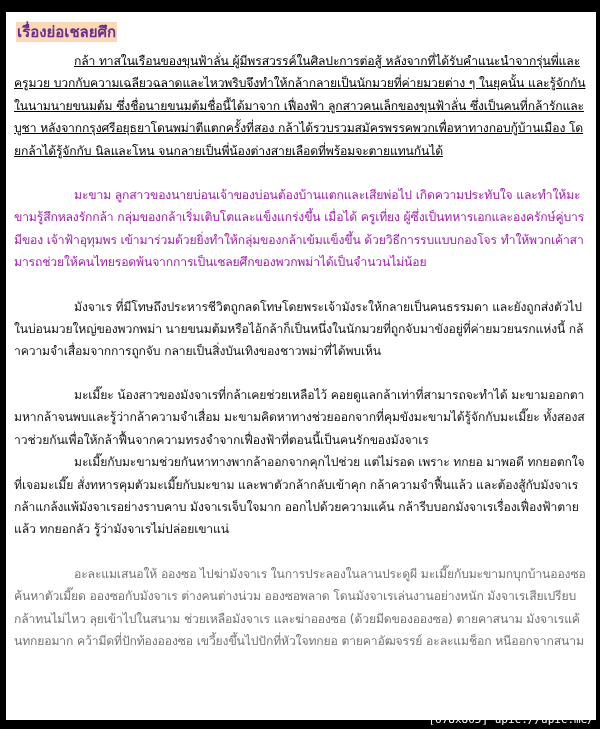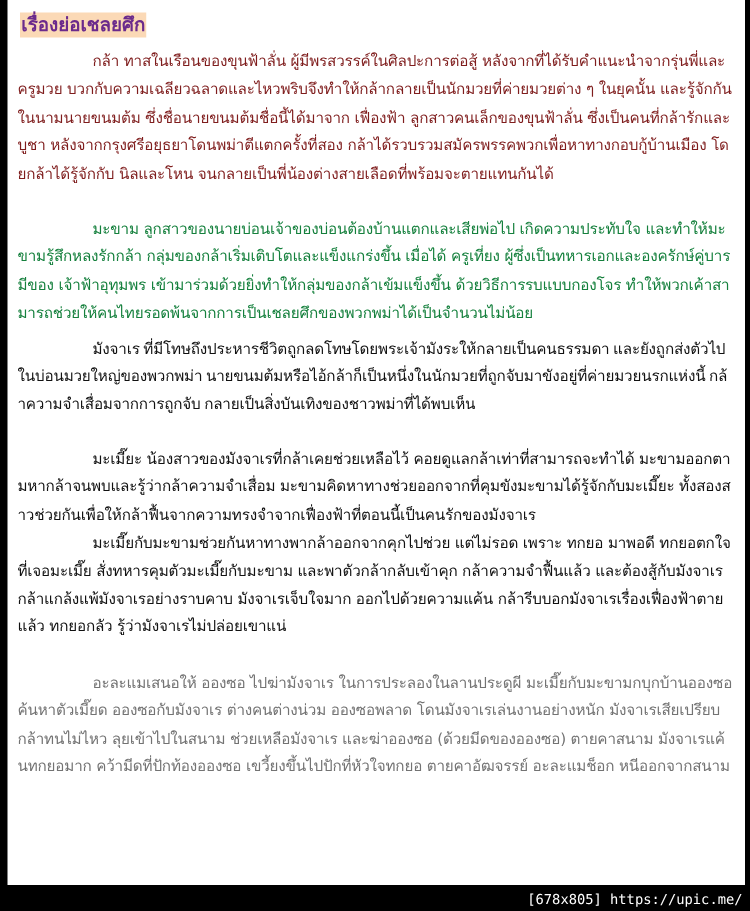--- a/index.html
+++ b/index.html
@@ -2,35 +2,35 @@
 <html><head>
 <meta charset="utf-8">
 <style>
   html, body { margin: 0; padding: 0; }
   body {
     width: 600px; height: 729px; background: #000; position: relative;
     overflow: hidden;
     font-family: "DejaVu Sans", "Liberation Sans", sans-serif;
   }
   .page {
-    position: absolute; left: 6px; top: 0; width: 590px; height: 708px;
+    position: absolute; left: 6px; top: 12px; width: 590px; height: 708px;
     background: #fff; box-sizing: border-box; padding: 8px 10px 0 8px;
   }
   .title {
     display: inline-block; background: #fbd9b6; color: #6b2a8c;
     font-weight: bold; font-size: 15px; line-height: 20px; padding: 0 1px;
     margin: 2px 0 0 2px;
   }
   .para {
     font-size: 12.2px; line-height: 22.4px; margin: 0;
     text-indent: 60px; letter-spacing: -0.15px; word-break: break-all;
   }
-  .p1 { margin-top: 8px; color: #7f1d1d; }
-  .p2 { margin-top: 22px; color: #15803d; }
-  .p3 { margin-top: 6px; color: #111; font-family: Liberation Serif, serif; }
+  .p1 { margin-top: 8px; color: #000000; text-decoration: underline; }
+  .p2 { margin-top: 22px; color: #a21caf; }
+  .p3 { margin-top: 22px; color: #111; }
   .p4 { margin-top: 21px; color: #111; }
   .p5 { color: #111; }
   .p6 { margin-top: 22px; color: #737373; }
   .footer {
     position: absolute; right: 6px; bottom: 2px; color: #fff;
     font-family: "DejaVu Sans Mono", "Liberation Mono", monospace;
     font-size: 11px; line-height: 14px;
   }
 </style>
 </head>
@@ -39,13 +39,13 @@
 <div class="page">
   <div class="title">เรื่องย่อเชลยศึก</div>
   <p class="para p1">กล้า ทาสในเรือนของขุนฟ้าลั่น ผู้มีพรสวรรค์ในศิลปะการต่อสู้ หลังจากที่ได้รับคำแนะนำจากรุ่นพี่และครูมวย บวกกับความเฉลียวฉลาดและไหวพริบจึงทำให้กล้ากลายเป็นนักมวยที่ค่ายมวยต่าง ๆ ในยุคนั้น และรู้จักกันในนามนายขนมต้ม ซึ่งชื่อนายขนมต้มชื่อนี้ได้มาจาก เฟื่องฟ้า ลูกสาวคนเล็กของขุนฟ้าลั่น ซึ่งเป็นคนที่กล้ารักและบูชา หลังจากกรุงศรีอยุธยาโดนพม่าตีแตกครั้งที่สอง กล้าได้รวบรวมสมัครพรรคพวกเพื่อหาทางกอบกู้บ้านเมือง โดยกล้าได้รู้จักกับ นิลและโหน  จนกลายเป็นพี่น้องต่างสายเลือดที่พร้อมจะตายแทนกันได้</p>
   <p class="para p2">มะขาม ลูกสาวของนายบ่อนเจ้าของบ่อนต้องบ้านแตกและเสียพ่อไป เกิดความประทับใจ และทำให้มะขามรู้สึกหลงรักกล้า กลุ่มของกล้าเริ่มเติบโตและแข็งแกร่งขึ้น เมื่อได้ ครูเที่ยง ผู้ซึ่งเป็นทหารเอกและองครักษ์คู่บารมีของ เจ้าฟ้าอุทุมพร เข้ามาร่วมด้วยยิ่งทำให้กลุ่มของกล้าเข้มแข็งขึ้น ด้วยวิธีการรบแบบกองโจร ทำให้พวกเค้าสามารถช่วยให้คนไทยรอดพ้นจากการเป็นเชลยศึกของพวกพม่าได้เป็นจำนวนไม่น้อย</p>
   <p class="para p3">มังจาเร ที่มีโทษถึงประหารชีวิตถูกลดโทษโดยพระเจ้ามังระให้กลายเป็นคนธรรมดา และยังถูกส่งตัวไปในบ่อนมวยใหญ่ของพวกพม่า นายขนมต้มหรือไอ้กล้าก็เป็นหนึ่งในนักมวยที่ถูกจับมาขังอยู่ที่ค่ายมวยนรกแห่งนี้ กล้าความจำเสื่อมจากการถูกจับ กลายเป็นสิ่งบันเทิงของชาวพม่าที่ได้พบเห็น</p>
   <p class="para p4">มะเมี๊ยะ น้องสาวของมังจาเรที่กล้าเคยช่วยเหลือไว้ คอยดูแลกล้าเท่าที่สามารถจะทำได้ มะขามออกตามหากล้าจนพบและรู้ว่ากล้าความจำเสื่อม มะขามคิดหาทางช่วยออกจากที่คุมขังมะขามได้รู้จักกับมะเมี๊ยะ ทั้งสองสาวช่วยกันเพื่อให้กล้าฟื้นจากความทรงจำจากเฟื่องฟ้าที่ตอนนี้เป็นคนรักของมังจาเร</p>
   <p class="para p5">มะเมี๊ยกับมะขามช่วยกันหาทางพากล้าออกจากคุกไปช่วย แต่ไม่รอด เพราะ ทกยอ มาพอดี ทกยอตกใจที่เจอมะเมี๊ย สั่งทหารคุมตัวมะเมี๊ยกับมะขาม และพาตัวกล้ากลับเข้าคุก กล้าความจำฟื้นแล้ว และต้องสู้กับมังจาเร กล้าแกล้งแพ้มังจาเรอย่างราบคาบ มังจาเรเจ็บใจมาก ออกไปด้วยความแค้น กล้ารีบบอกมังจาเรเรื่องเฟื่องฟ้าตายแล้ว ทกยอกลัว รู้ว่ามังจาเรไม่ปล่อยเขาแน่</p>
   <p class="para p6">อะละแมเสนอให้ อองซอ ไปฆ่ามังจาเร ในการประลองในลานประดูผี มะเมี๊ยกับมะขามกบุกบ้านอองซอ ค้นหาตัวเมี๊ยด อองซอกับมังจาเร ต่างคนต่างน่วม อองซอพลาด โดนมังจาเรเล่นงานอย่างหนัก มังจาเรเสียเปรียบ กล้าทนไม่ไหว ลุยเข้าไปในสนาม ช่วยเหลือมังจาเร และฆ่าอองซอ (ด้วยมีดของอองซอ) ตายคาสนาม มังจาเรแค้นทกยอมาก คว้ามีดที่ปักท้องอองซอ เขวี้ยงขึ้นไปปักที่หัวใจทกยอ ตายคาอัฒจรรย์ อะละแมช็อก หนีออกจากสนาม</p>
 </div>
 
-<div class="footer">[678x805] https://upic.me/</div>
+<div class="footer">[678x805] upic://upic.me/</div>
 
 </body></html>

